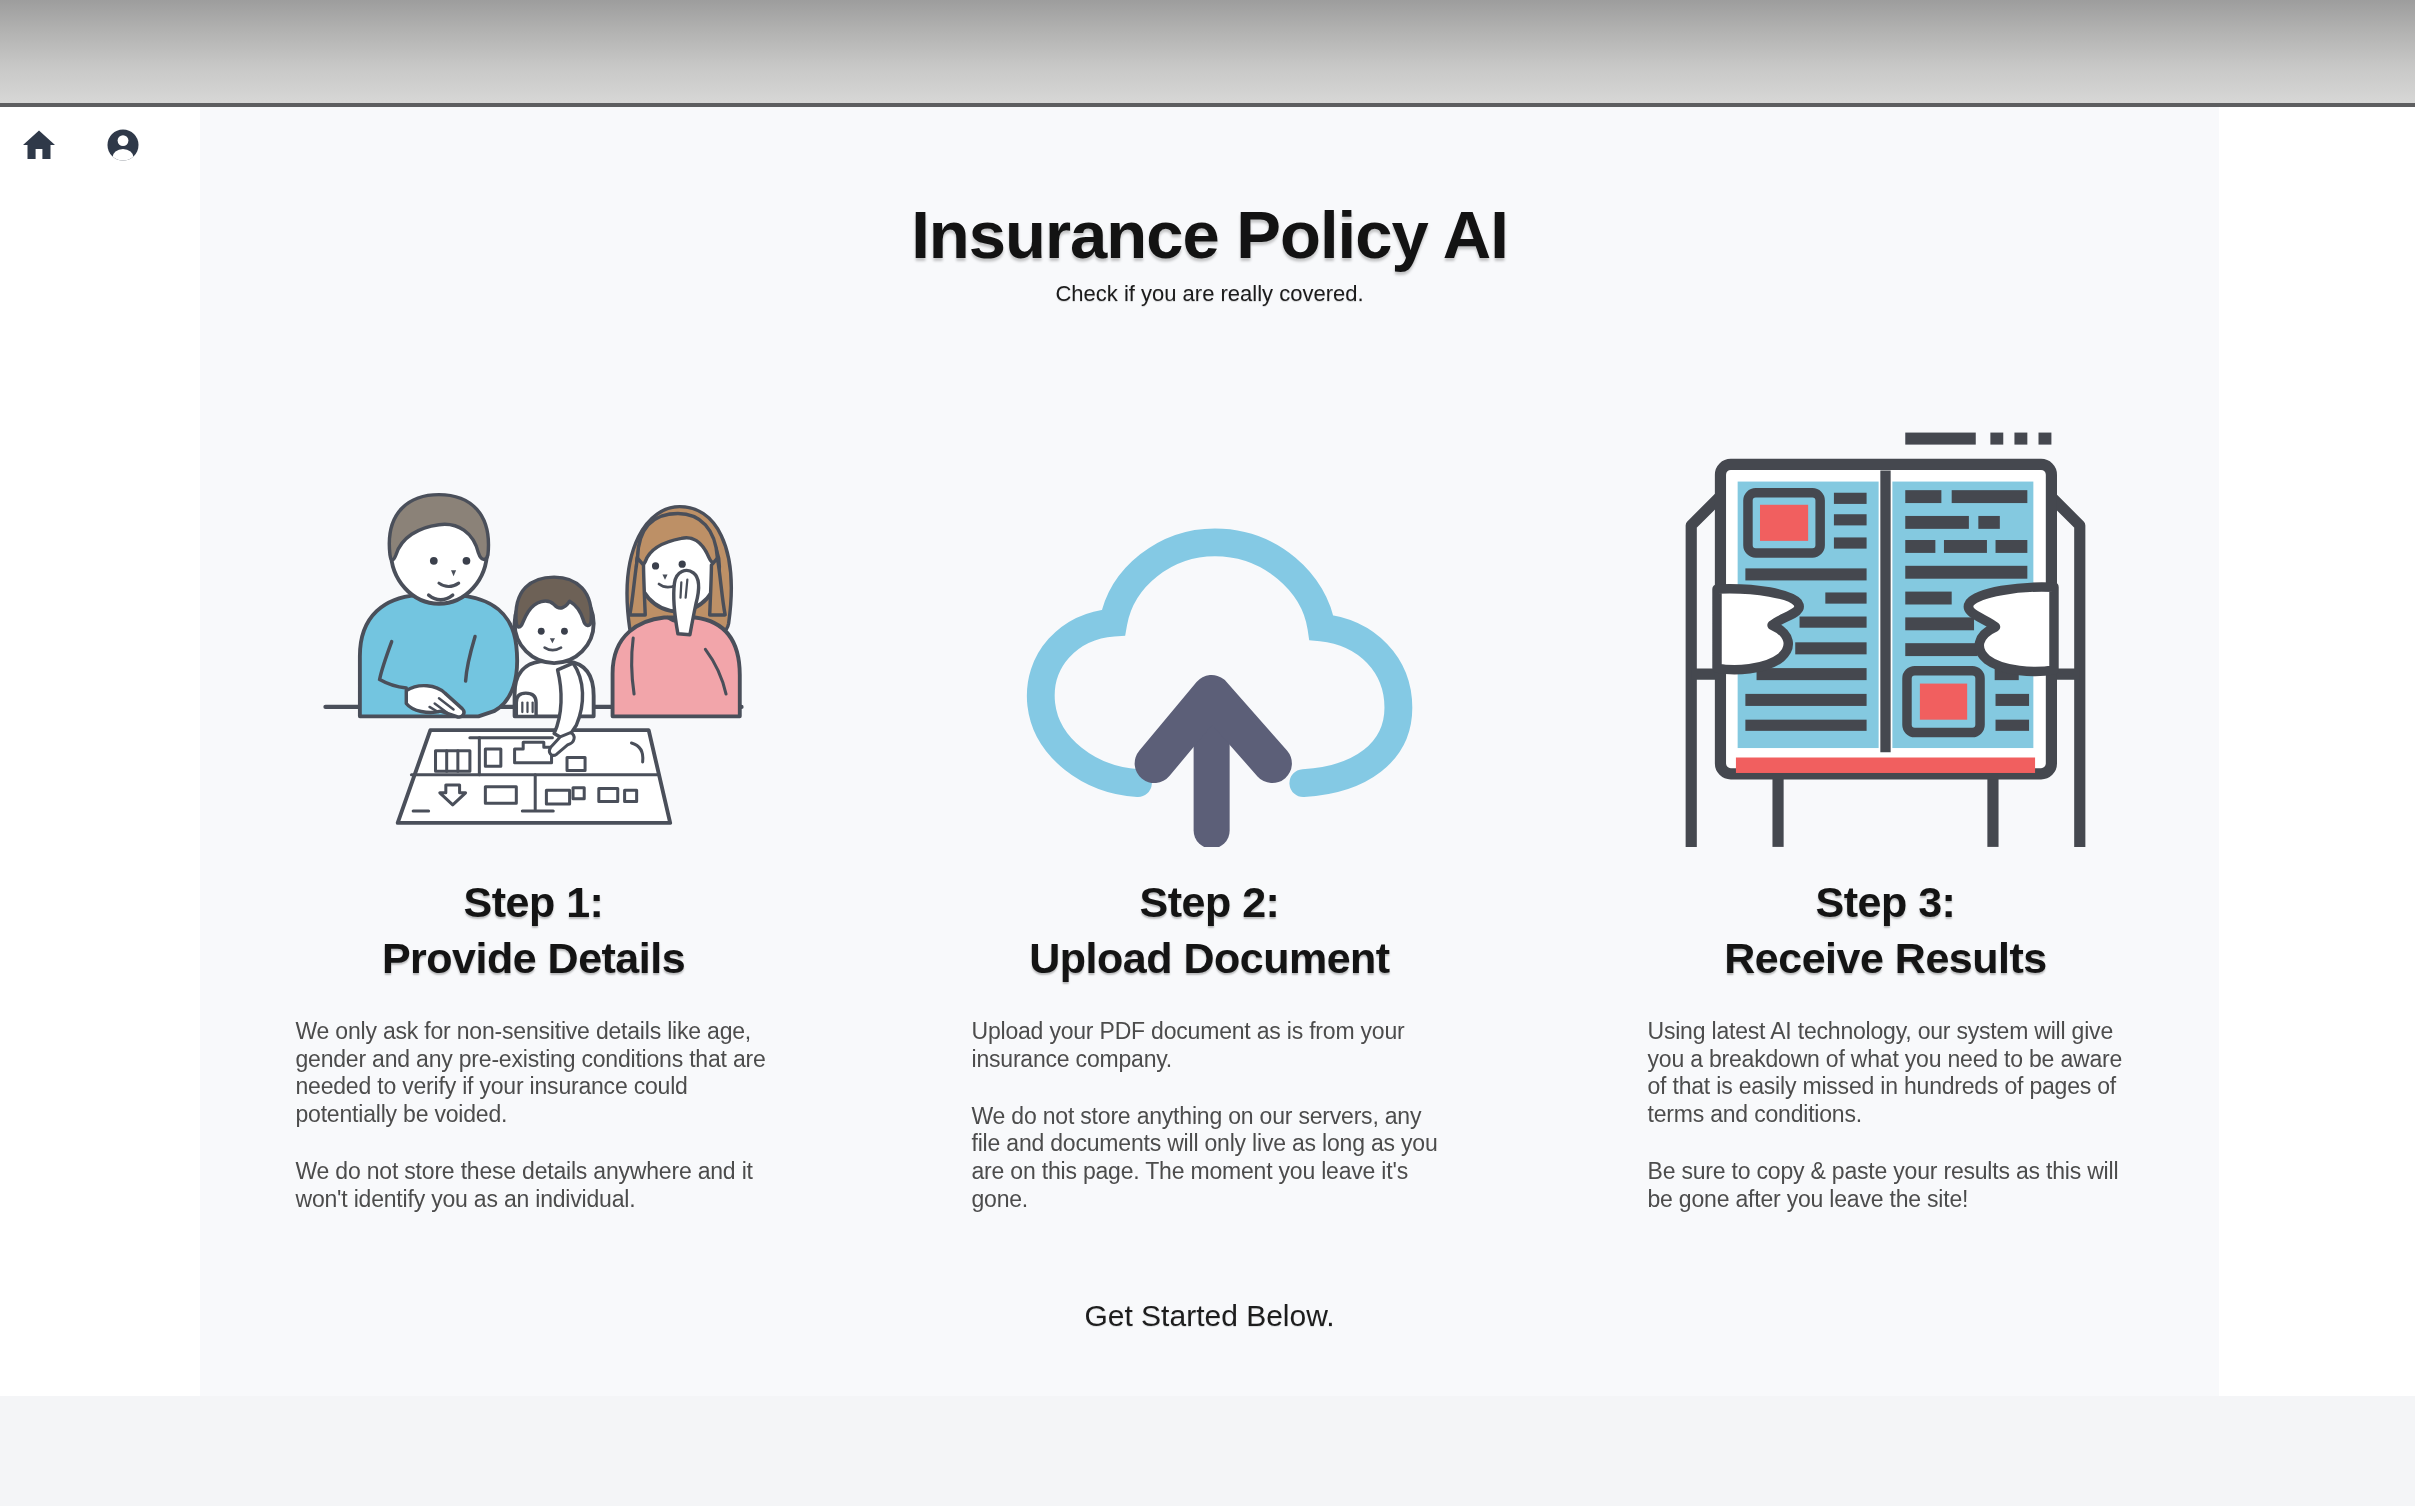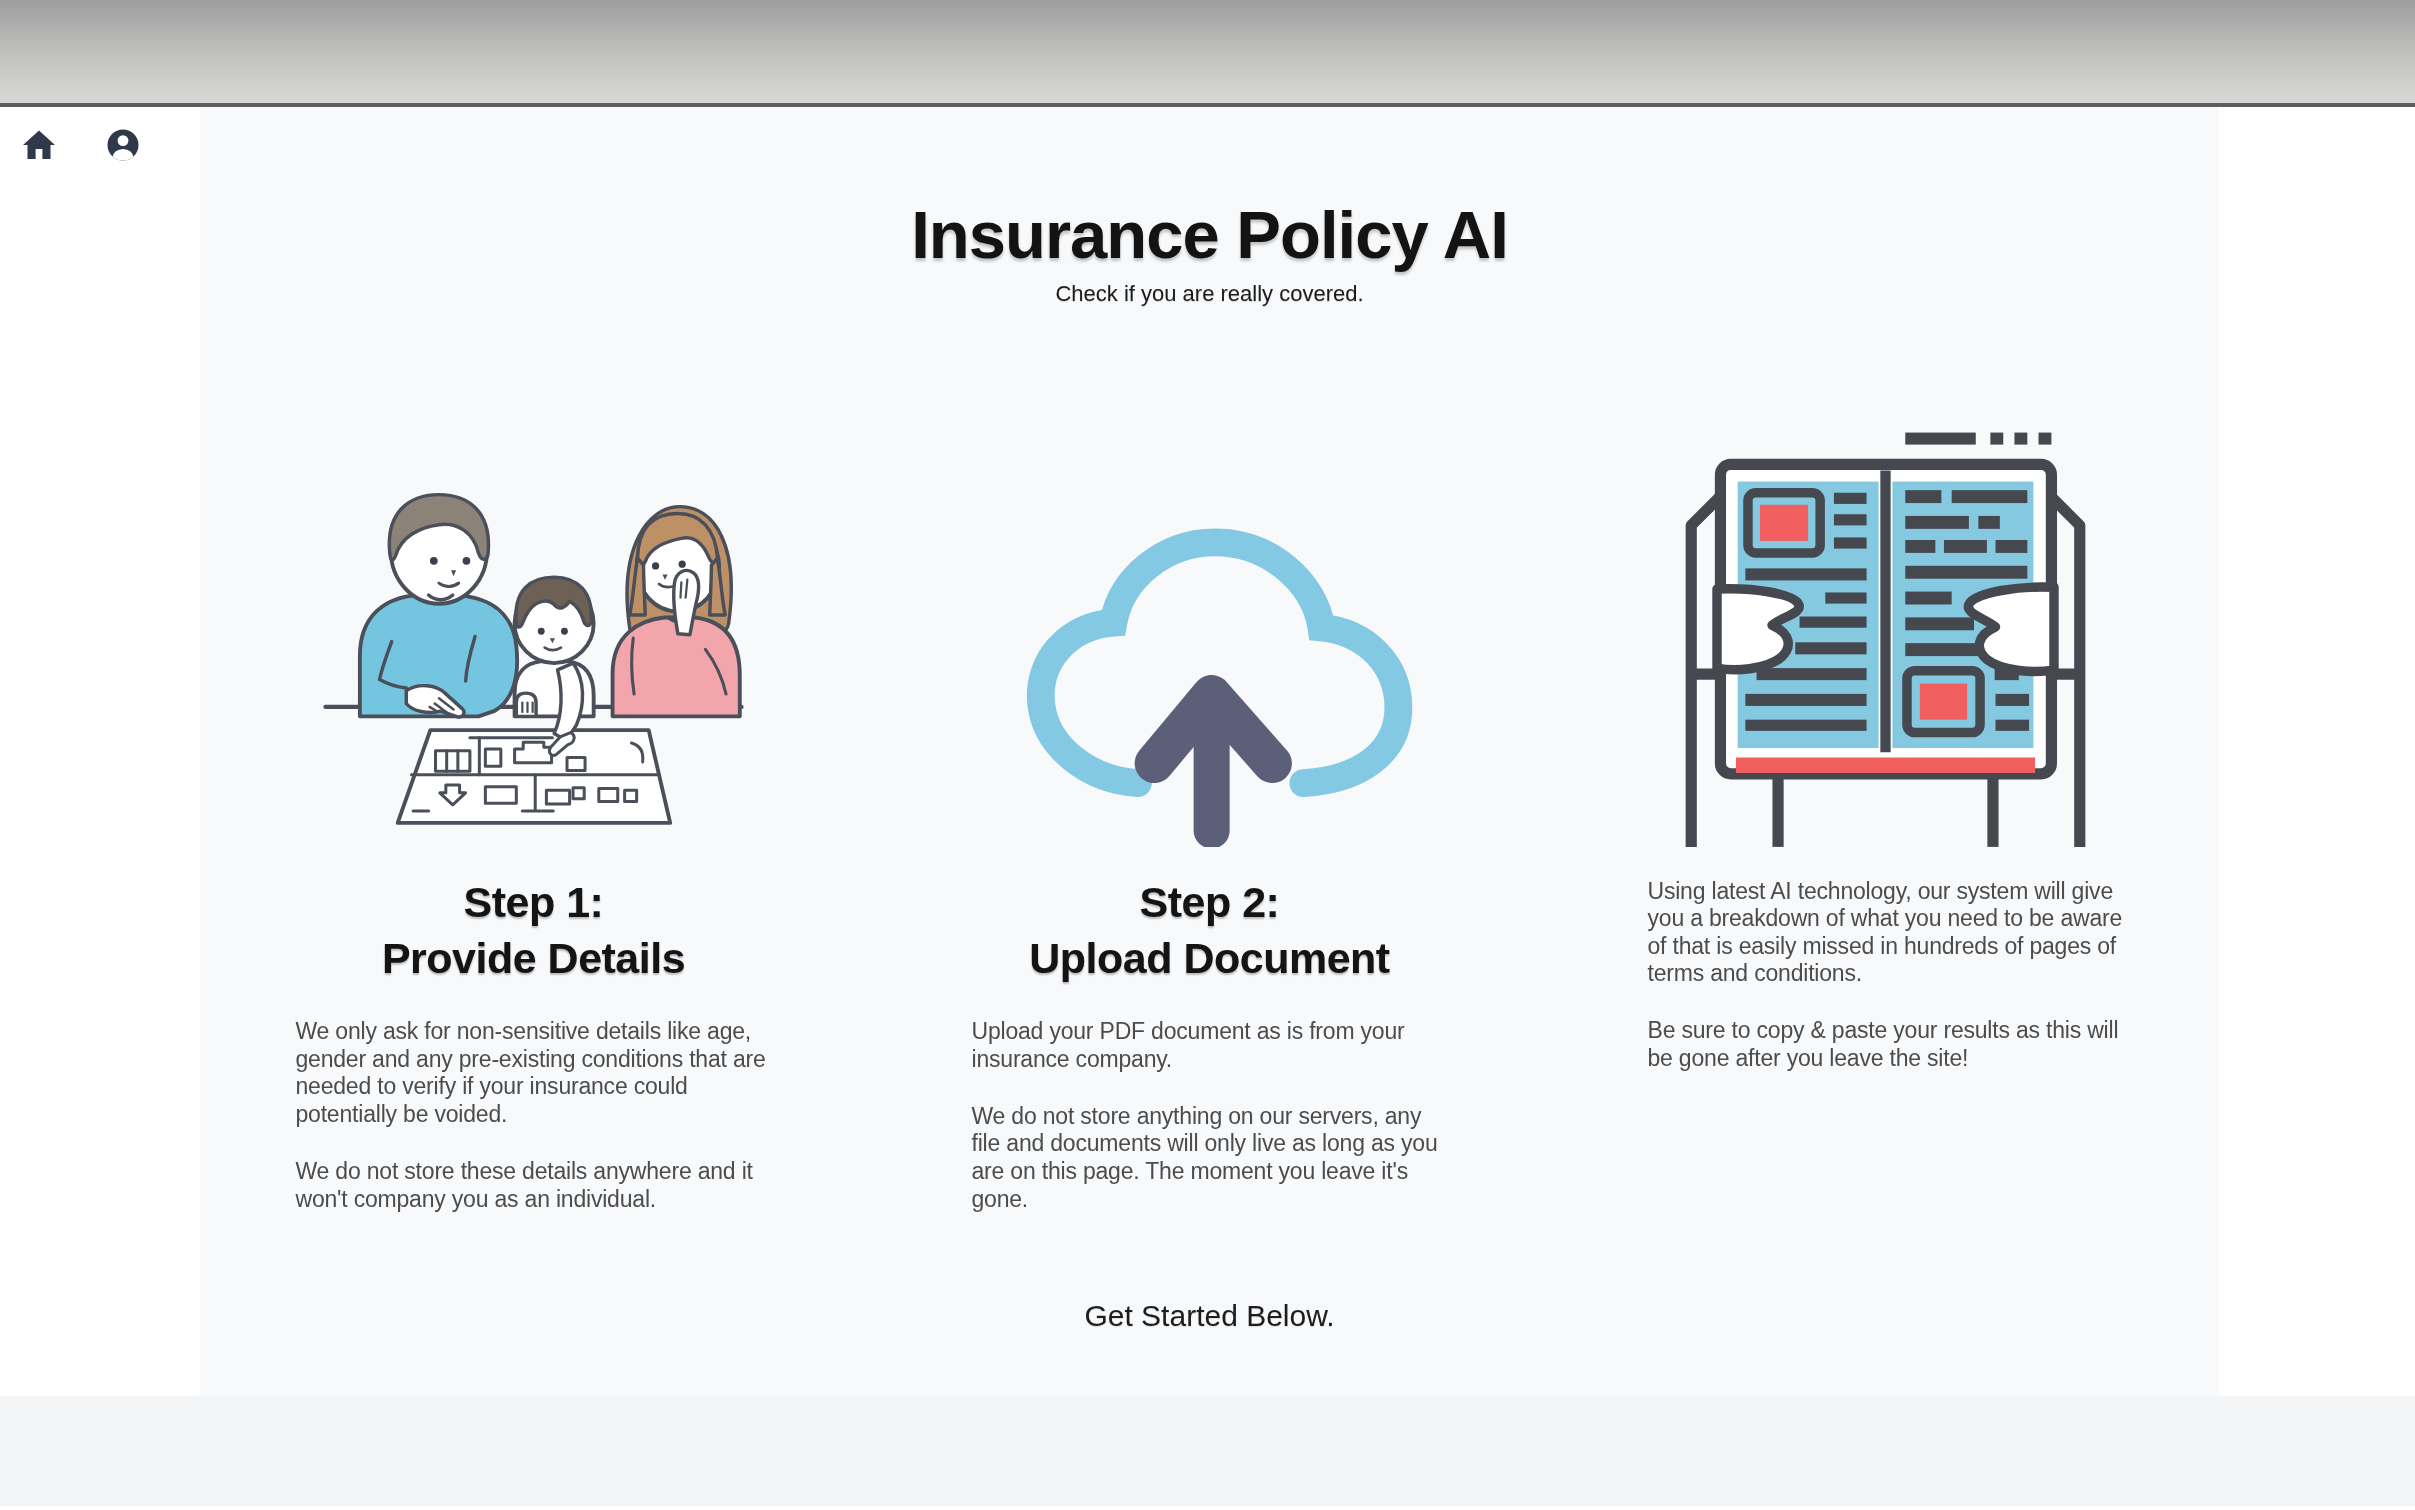--- a/index.html
+++ b/index.html
@@ -161,21 +161,21 @@
               <path d="M 432 112 L 431 130"></path>
                 <path d="M 439 109 L 437 130"></path>
             </g>
           </svg>
         </div>
         <h2>
           <span>Step 1:</span>
           <span>Provide Details</span>
         </h2>
         <p>We only ask for non-sensitive details like age, gender and any pre-existing conditions that are needed to verify if your insurance could potentially be voided.</p>
-        <p>We do not store these details anywhere and it won't company you as an individual.</p>
+        <p>We do not store these details anywhere and it won't identify you as an individual.</p>
       </section>
 
       <section class="step">
         <div class="illus">
           <svg width="426" height="344" viewBox="0 0 520 420">
             <path d="M 172 342 C 112 338 60 298 54 246 C 48 192 88 150 142 146 C 152 90 206 48 266 48 C 334 48 388 98 396 152 C 452 158 490 198 490 250 C 490 304 444 338 374 342" fill="none" stroke="#84c9e4" stroke-width="34" stroke-linecap="round"></path>
             <path d="M 262 278 L 262 400" stroke="#5c5f78" stroke-width="44" stroke-linecap="round" fill="none"></path>
             <path d="M 192 318 L 262 234 L 336 318" fill="none" stroke="#5c5f78" stroke-width="48" stroke-linecap="round" stroke-linejoin="round"></path>
           </svg>
         </div>
@@ -244,20 +244,24 @@
               <rect x="388" y="322" width="39" height="14"></rect>
               <rect x="388" y="352" width="39" height="13"></rect>
             </g>
             <rect x="285" y="295" width="85" height="72" rx="9" fill="none" stroke="#45484f" stroke-width="11"></rect>
             <rect x="300" y="310" width="55" height="42" fill="#f15f5f"></rect>
 
             <path d="M 64 200 C 110 198 150 206 158 216 C 166 228 140 232 128 242 C 150 252 152 268 138 280 C 120 294 84 296 64 292 Z" fill="#ffffff" stroke="#45484f" stroke-width="11" stroke-linejoin="round"></path>
             <path d="M 456 198 C 414 196 368 204 358 216 C 350 228 376 234 388 244 C 366 254 364 270 378 282 C 396 296 434 298 456 294 Z" fill="#ffffff" stroke="#45484f" stroke-width="11" stroke-linejoin="round"></path>
           </svg>
         </div>
+        <h2>
+          <span>Step 3:</span>
+          <span>Receive Results</span>
+        </h2>
         <p>Using latest AI technology, our system will give you a breakdown of what you need to be aware of that is easily missed in hundreds of pages of terms and conditions.</p>
         <p>Be sure to copy &amp; paste your results as this will be gone after you leave the site!</p>
       </section>
 
     </div>
 
     <div class="cta">Get Started Below.</div>
   </main>
 
   <div class="right-margin"></div>

